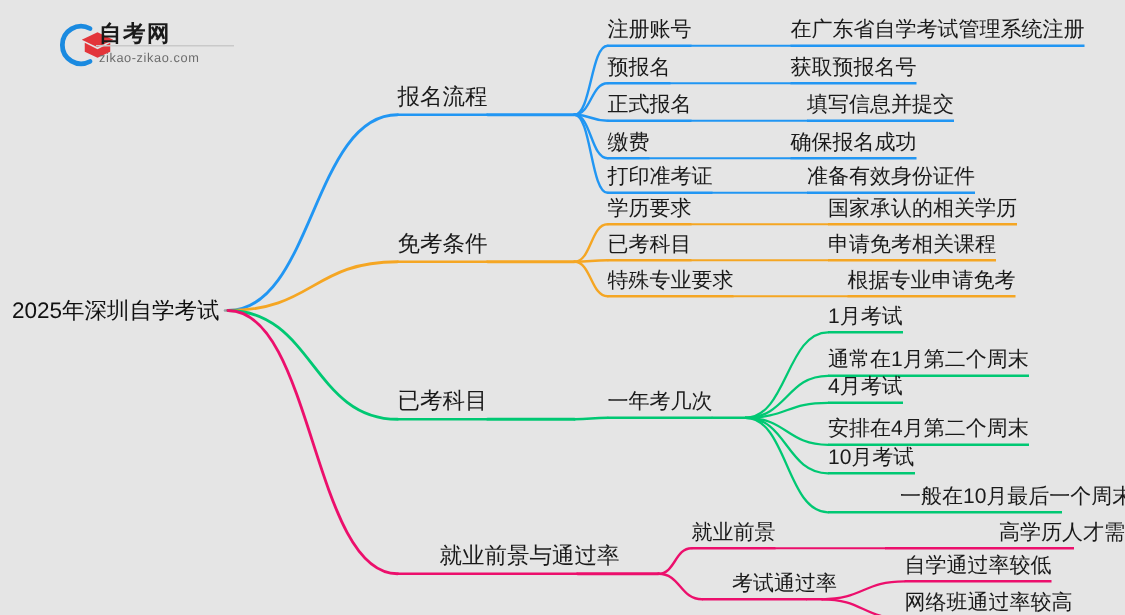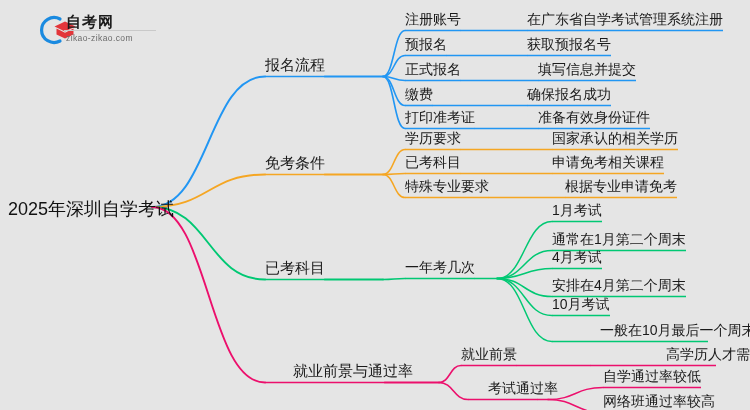--- a/index.html
+++ b/index.html
@@ -1,21 +1,21 @@
 <!DOCTYPE html>
 <html><head>
 <meta charset="utf-8">
 <style>
   html,body{margin:0;padding:0;background:#ffffff;}
   body{width:750px;height:410px;overflow:hidden;font-family:"Liberation Sans","DejaVu Sans",sans-serif;}
   #stage{position:relative;width:750px;height:410px;background:#e5e5e5;}
   #wires{position:absolute;left:0;top:0;width:750px;height:410px;}
   .node{position:absolute;white-space:nowrap;color:#1a1a1a;font-size:14px;line-height:1;}
   .node.lvl1{font-size:15px;}
-  .node.root{font-size:18px;color:#111;}
+  .node.root{font-size:15px;color:#111;}
   .logo{position:absolute;left:30px;top:13px;width:126px;height:34px;}
   .logo-text{position:absolute;left:66px;top:13px;font-size:15px;font-weight:bold;color:#1a1a1a;letter-spacing:1px;}
   .logo-sub{position:absolute;left:66px;top:33px;font-size:8.5px;color:#6b6b6b;letter-spacing:.4px;}
   .logo-rule{position:absolute;left:64px;top:30px;width:92px;height:1px;background:#c9c9c9;}
 </style>
 </head>
 <body>
 
 <div id="stage">
 

